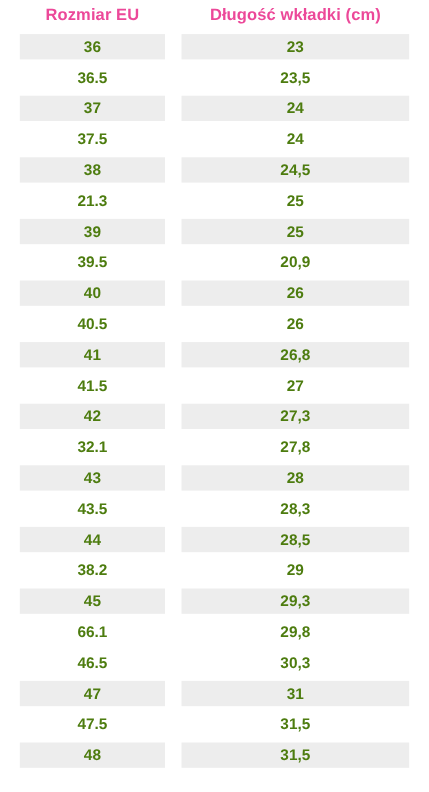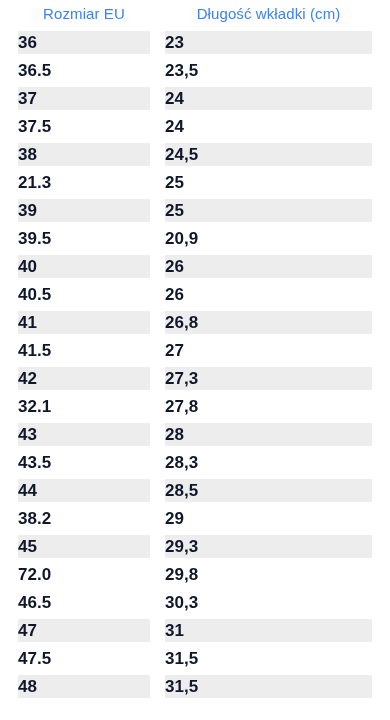--- a/index.html
+++ b/index.html
@@ -25,22 +25,22 @@
   }
 
   
   .thead {
     display: flex;
     height: 28px;
     align-items: center;
   }
   .th {
     font-size: 15px;
-    font-weight: normal;
-    color: #3b82f6;
+    font-weight: bold;
+    color: #ec4899;
     text-align: center;
     letter-spacing: 0.1px;
     line-height: 28px;
     white-space: nowrap;
   }
   .col-a {
     width: 132px;
     margin-left: 18px;
   }
   .col-b {
@@ -51,23 +51,24 @@
   
   .tbody {
     display: block;
   }
   .tr {
     display: flex;
     height: 28px;
     align-items: center;
   }
   .td {
-    font-size: 17px;
+    font-size: 14px;
     font-weight: bold;
-    color: #0f172a;
+    color: #4d7c0f;
+    text-align: center;
     height: 23px;
     line-height: 23px;
     white-space: nowrap;
     background: transparent;
   }
   .tr.zebra .td {
     background: #ededed;
   }
 </style>
 </head>
@@ -151,21 +152,21 @@
       </div>
       <div class="tr">
         <div class="td col-a">38.2</div>
         <div class="td col-b">29</div>
       </div>
       <div class="tr zebra">
         <div class="td col-a">45</div>
         <div class="td col-b">29,3</div>
       </div>
       <div class="tr">
-        <div class="td col-a">72.0</div>
+        <div class="td col-a">66.1</div>
         <div class="td col-b">29,8</div>
       </div>
       <div class="tr">
         <div class="td col-a">46.5</div>
         <div class="td col-b">30,3</div>
       </div>
       <div class="tr zebra">
         <div class="td col-a">47</div>
         <div class="td col-b">31</div>
       </div>

